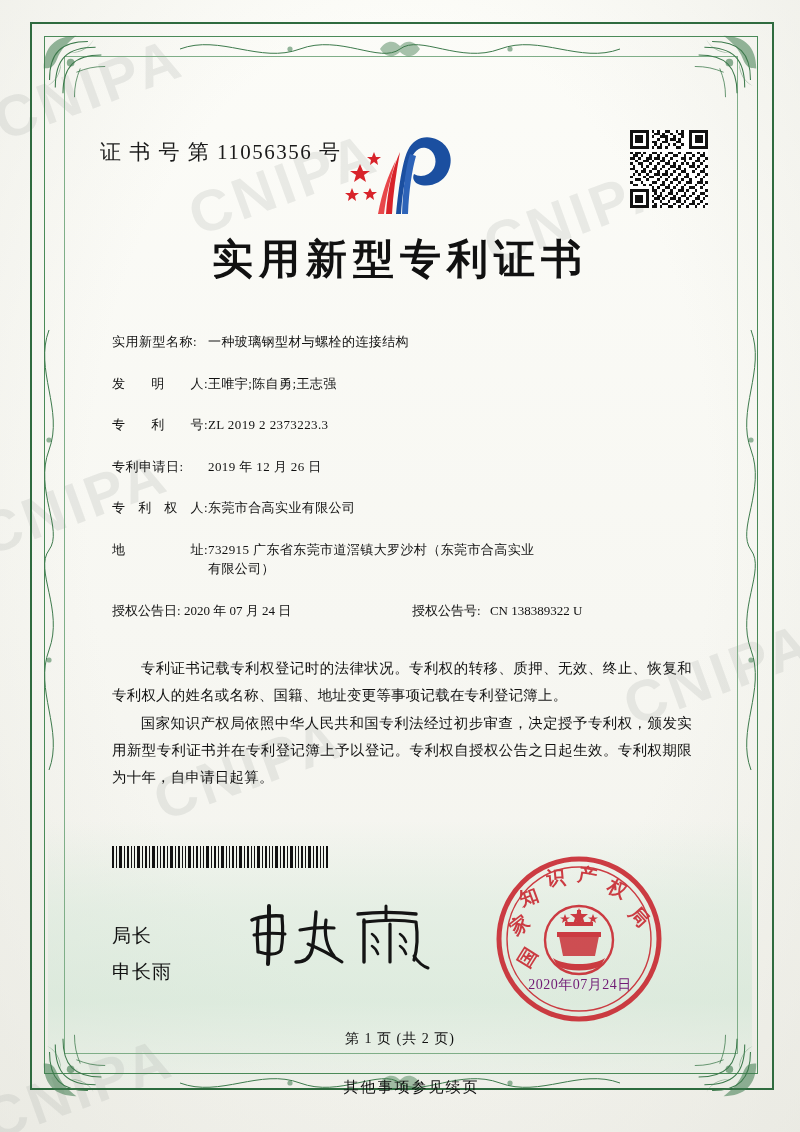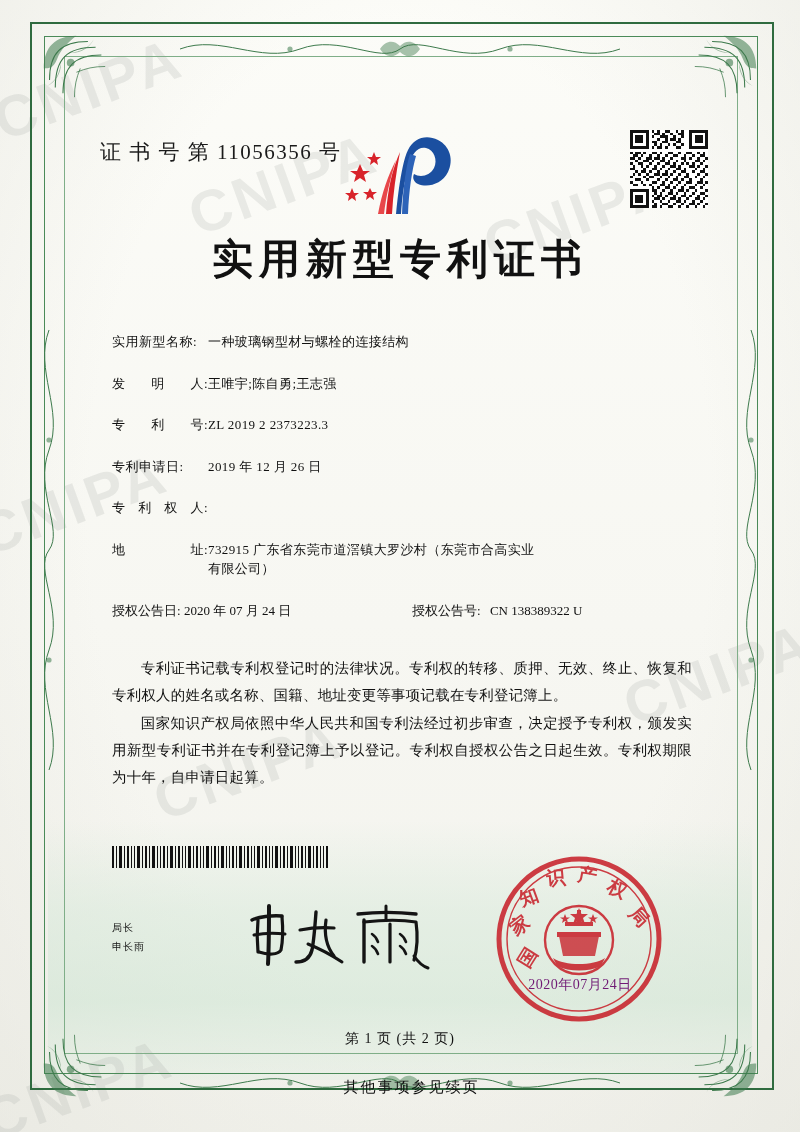--- a/index.html
+++ b/index.html
@@ -198,21 +198,21 @@
     width: 218px;
     height: 22px;
   }
   #barcode svg { display:block; width:100%; height:100%; }
 
   
   #sig-labels {
     position: absolute;
     left: 112px;
     top: 918px;
-    font-size: 10px;
+    font-size: 19px;
     line-height: 1.9;
     color: #111;
     letter-spacing: 1px;
   }
   #signature {
     position: absolute;
     left: 238px;
     top: 900px;
     width: 200px;
     height: 70px;
@@ -649,20 +649,21 @@
       <div class="field-value">2019 年 12 月 26 日</div>
     </div>
 
     <div class="field-row">
       <div class="field-label spread">
         <span>专</span>
         <span>利</span>
         <span>权</span>
         <span>人:</span>
       </div>
+      <div class="field-value">东莞市合高实业有限公司</div>
     </div>
 
     <div class="field-row">
       <div class="field-label spread">
         <span>地</span>
         <span>址:</span>
       </div>
       <div class="field-value">
         <span class="cont">732915 广东省东莞市道滘镇大罗沙村（东莞市合高实业</span>
         <span class="cont">有限公司）</span>

